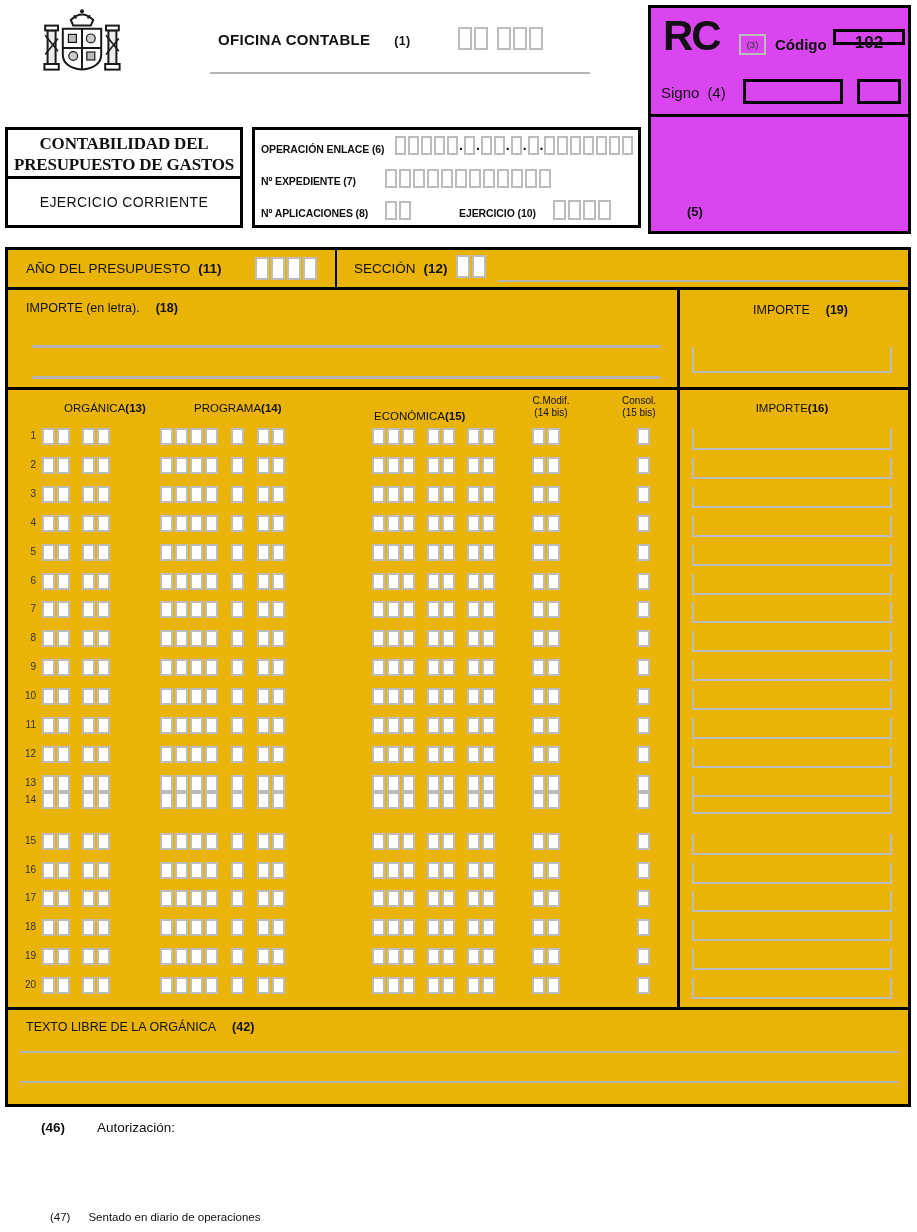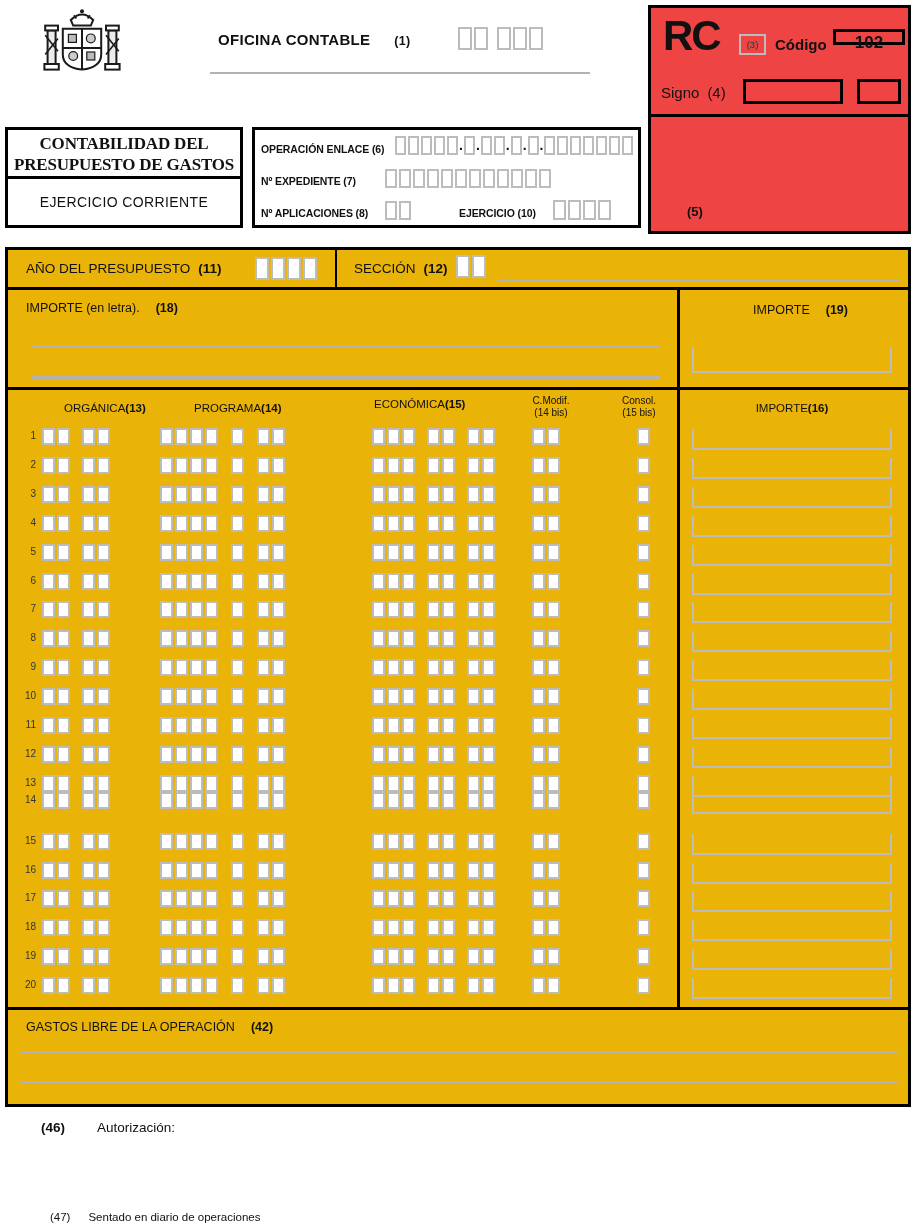--- a/index.html
+++ b/index.html
@@ -15,21 +15,21 @@
   .dot { font-weight:bold; font-size:14px; margin:0 1px; color:#111; align-self:flex-end; line-height:17px; }
 
   
   .escudo { left:42px; top:8px; width:80px; height:80px; }
   .oficina-label { left:218px; top:31px; font-size:15px; font-weight:bold; letter-spacing:.3px; }
   .oficina-label .ref { margin-left:24px; font-size:12.5px; }
   .oficina-boxes { left:458px; top:27px; gap:9px; }
   .oficina-boxes .cbox { width:14px; height:23px; }
   .oficina-line { left:210px; top:72px; width:380px; height:2px; background:#b3b3b3; }
 
-  .rc-outer { left:648px; top:5px; width:263px; height:229px; border:3px solid #000; background:#ef4444; }
+  .rc-outer { left:648px; top:5px; width:263px; height:229px; border:3px solid #000; background:#d946ef; }
   .rc-top { position:relative; height:109px; border-bottom:3px solid #000; }
   .rc-letters { left:12px; top:4px; font-size:42px; font-weight:bold; letter-spacing:-2px; line-height:48px; }
   .ref3-box { left:88px; top:26px; width:27px; height:21px; border:2px solid #bcbcbc; font-size:9.5px; text-align:center; line-height:17px; color:#333; }
   .codigo-label { left:124px; top:28px; font-size:15px; font-weight:bold; }
   .codigo-box { left:182px; top:21px; width:72px; height:16px; border:3px solid #000; font-size:17px; font-weight:bold; text-align:center; line-height:22px; }
   .signo-label { left:10px; top:76px; font-size:15px; }
   .signo-label .ref { margin-left:8px; }
   .signo-box1 { left:92px; top:71px; width:100px; height:25px; border:3px solid #000; }
   .signo-box2 { left:206px; top:71px; width:44px; height:25px; border:3px solid #000; }
   .rc-bottom { position:relative; height:114px; }
@@ -78,21 +78,21 @@
   .letra-line2 { top:86px; }
   .imp19-label { left:690px; top:13px; width:205px; text-align:center; font-size:12.5px; }
   .imp19-bracket { left:684px; top:57px; width:200px; height:26px; border:2px solid #bcbcbc; border-top:none; }
 
   .row-grid { position:relative; height:620px; border-bottom:3px solid #000; }
   .row-grid .vdiv { height:617px; }
   .gh { position:absolute; font-size:11.5px; white-space:nowrap; }
   .gh .ref { font-weight:bold; }
   .gh-org { left:56px; top:12px; }
   .gh-prog { left:186px; top:12px; }
-  .gh-eco { left:366px; top:8px; }
+  .gh-eco { left:366px; top:20px; }
   .gh-small { font-size:10px; text-align:center; line-height:12px; white-space:normal; }
   .gh-mod { left:510px; top:5px; width:66px; }
   .gh-con { left:598px; top:5px; width:66px; }
   .gh-imp { left:694px; top:12px; width:180px; text-align:center; }
 
   .grid-row { position:absolute; left:0; width:100%; height:24px; }
   .grid-row .c { position:absolute; top:0; }
   .c-num { position:absolute; left:6px; top:2px; width:22px; text-align:right; font-size:10px; color:#333; }
   .c-org  { left:34px; gap:12px; }
   .c-prog { left:152px; gap:13px; }
@@ -1416,21 +1416,21 @@
             <span class="bg">
               <span class="cbox"></span>
             </span>
           </span>
           <span class="imp-bracket"></span>
         </div>
       </div>
 
     <div class="row-texto">
       <div class="abs texto-label">
-        <span>GASTOS LIBRE DE LA OPERACIÓN</span><span class="ref">(42)</span>
+        <span>TEXTO LIBRE DE LA ORGÁNICA</span><span class="ref">(42)</span>
       </div>
       <div class="abs texto-line texto-line1"></div>
       <div class="abs texto-line texto-line2"></div>
     </div>
   </div>
 
   <div class="abs f46">
     <span class="ref">(46)</span><span>Autorización:</span>
   </div>
   <div class="abs f47">

